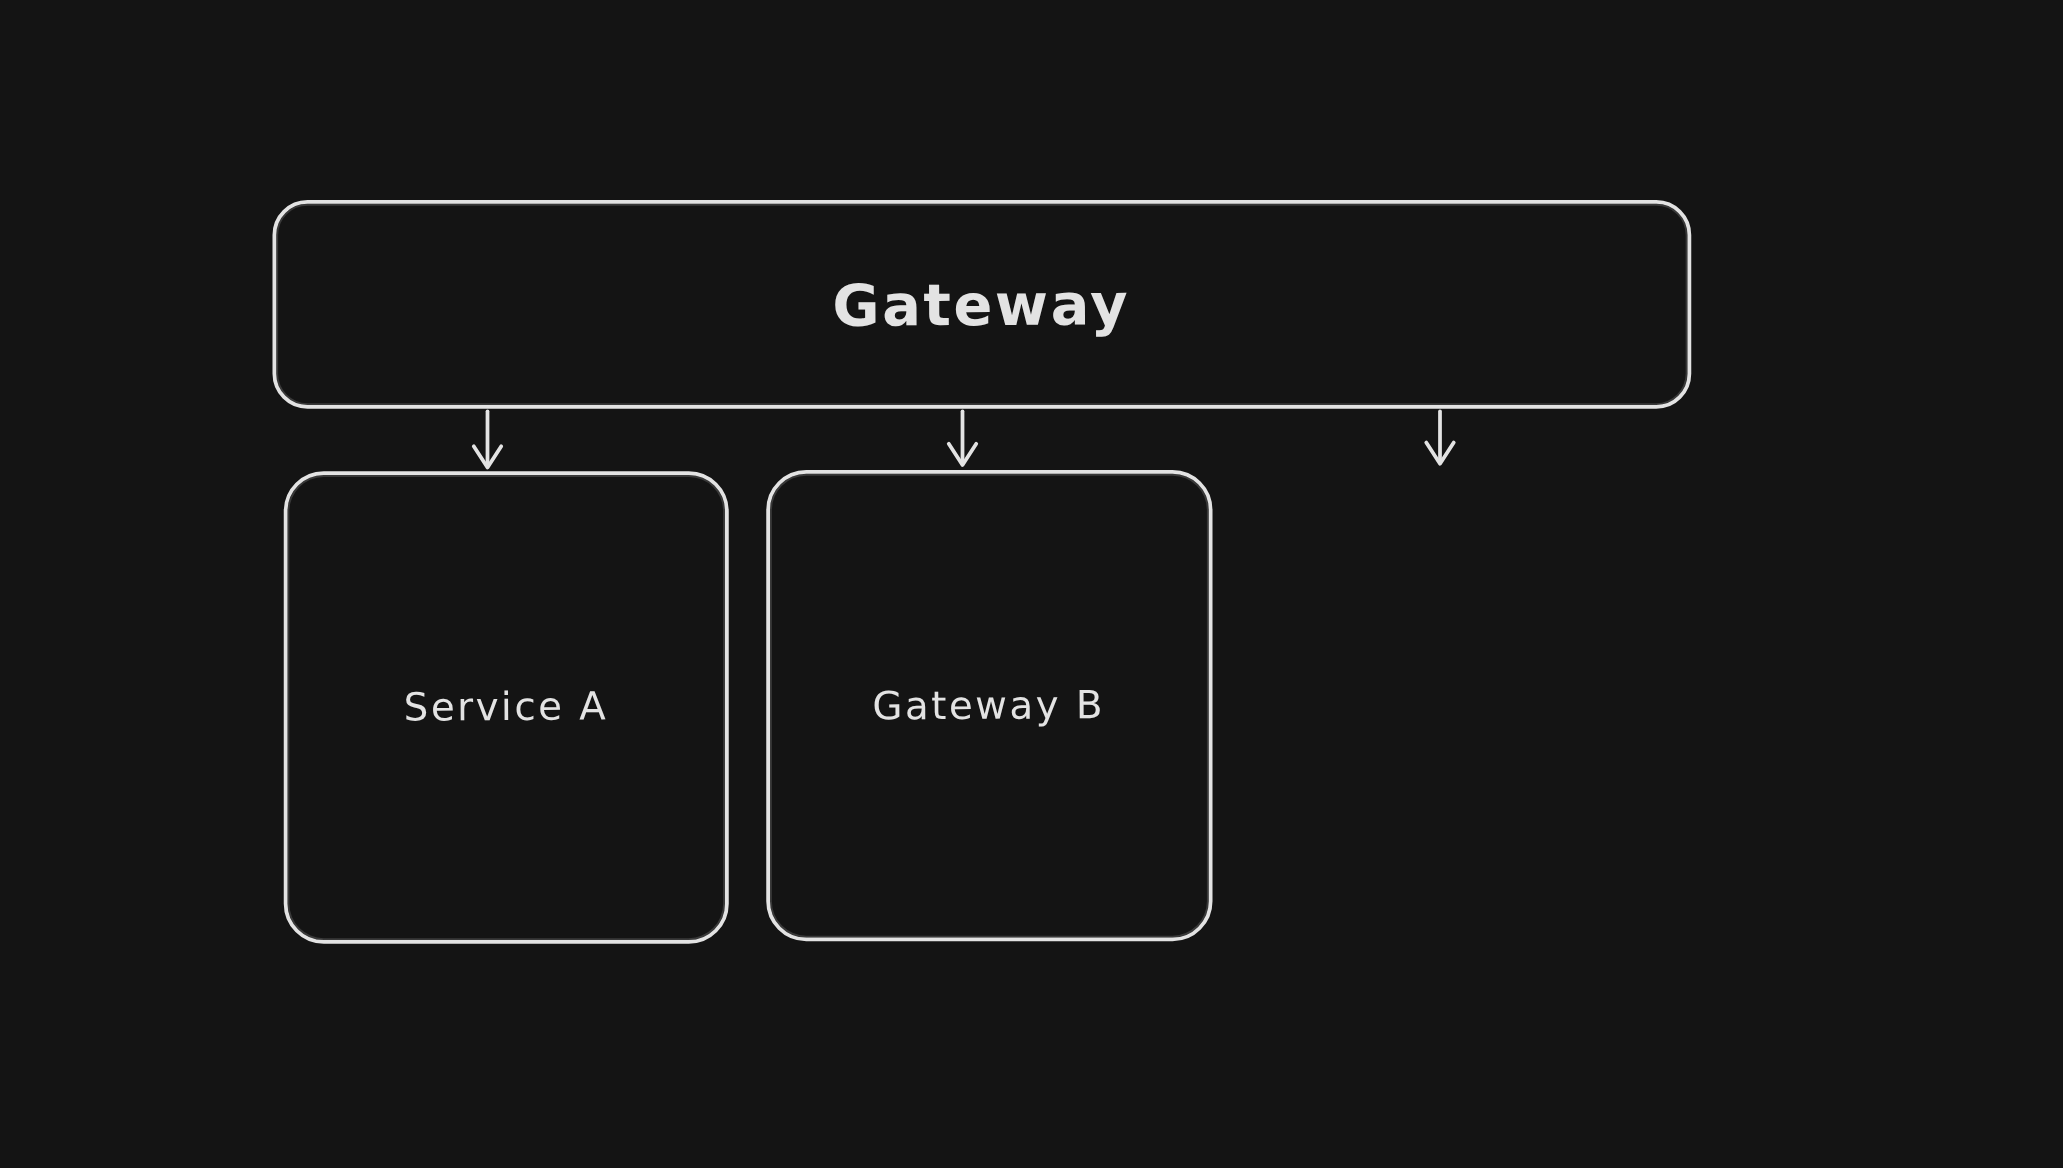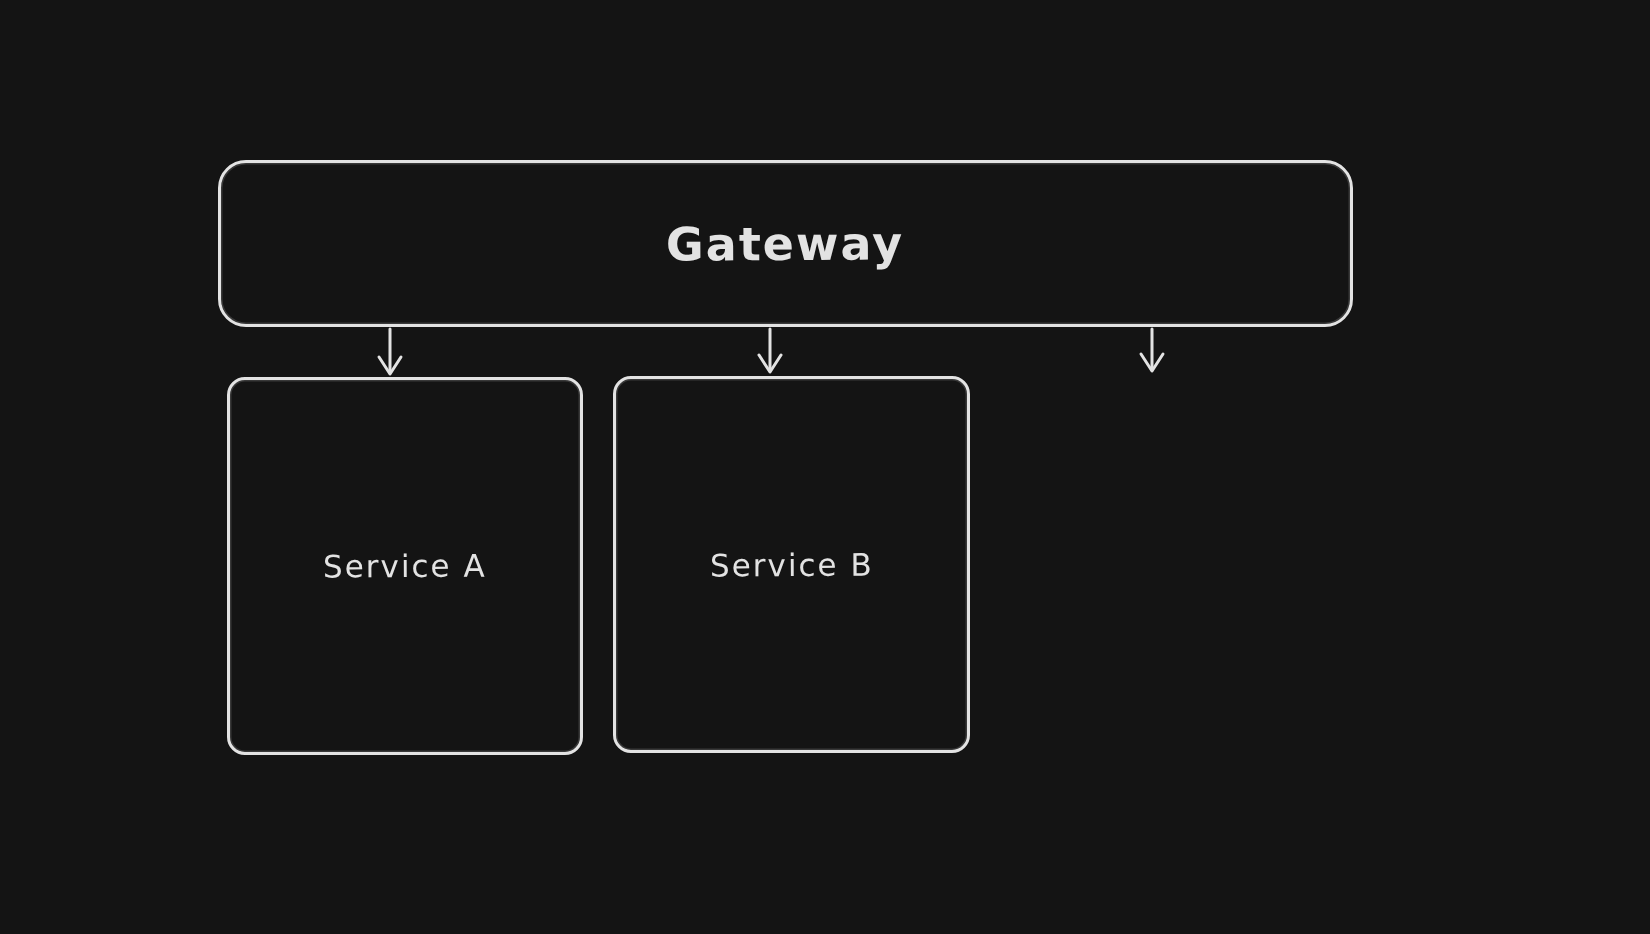--- a/index.html
+++ b/index.html
@@ -39,21 +39,21 @@
   .node-gateway {
     left: 218px; top: 160px;
     width: 1135px; height: 167px;
     border-radius: 28px;
   }
   .node-gateway .label {
     font-size: 46px;
     font-weight: bold;
   }
   .node-service {
-    border-radius: 18px;
+    border-radius: 32px;
     align-items: center;
   }
   .node-service .label {
     font-size: 31px;
   }
   .node-service-a { left: 227px; top: 377px; width: 356px; height: 378px; }
   .node-service-b { left: 613px; top: 376px; width: 357px; height: 377px; }
   .node-service-c { left: 1002px; top: 375px; width: 358px; height: 377px; }
   svg.edges-layer {
     position: absolute;
@@ -91,17 +91,17 @@
       <path d="M1152 329 L1152 370"></path>
       <path d="M1141 354 L1152 371 L1163 354"></path>
     </g>
   </svg>
 
   <div class="node node-service node-service-a">
     <span class="label">Service A</span>
   </div>
 
   <div class="node node-service node-service-b">
-    <span class="label">Service B</span>
+    <span class="label">Gateway B</span>
   </div>
 
 
 </div>
 
 </body></html>

